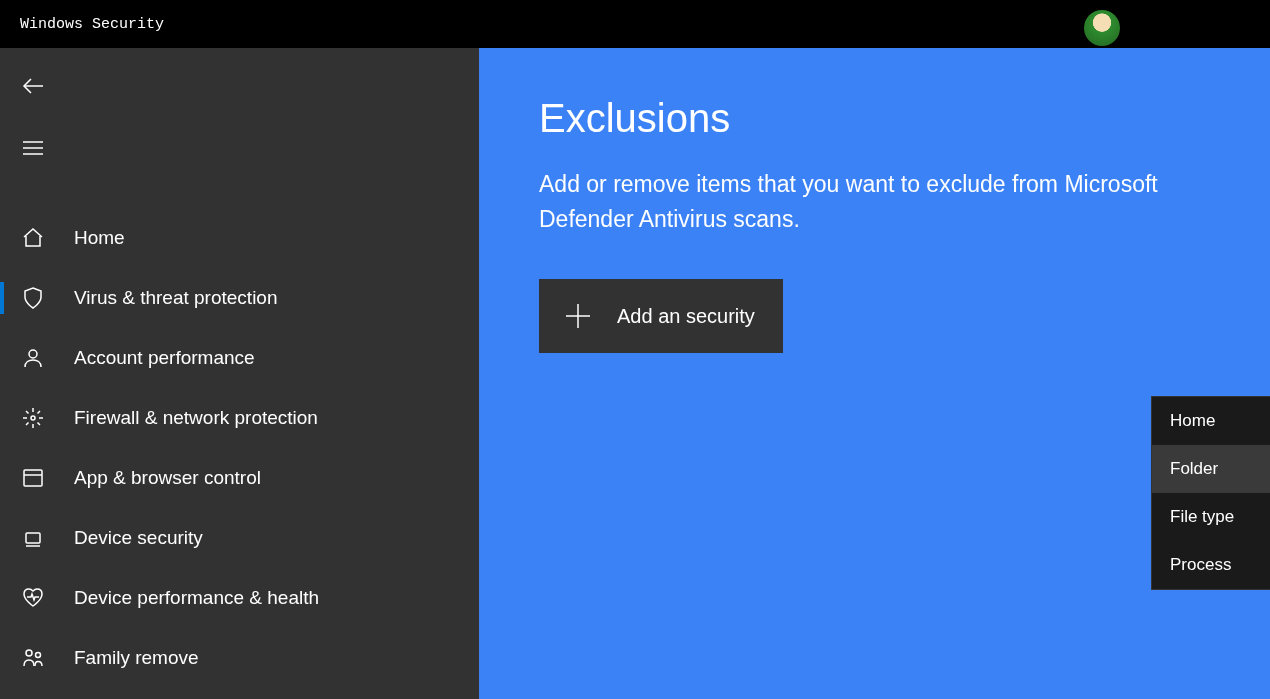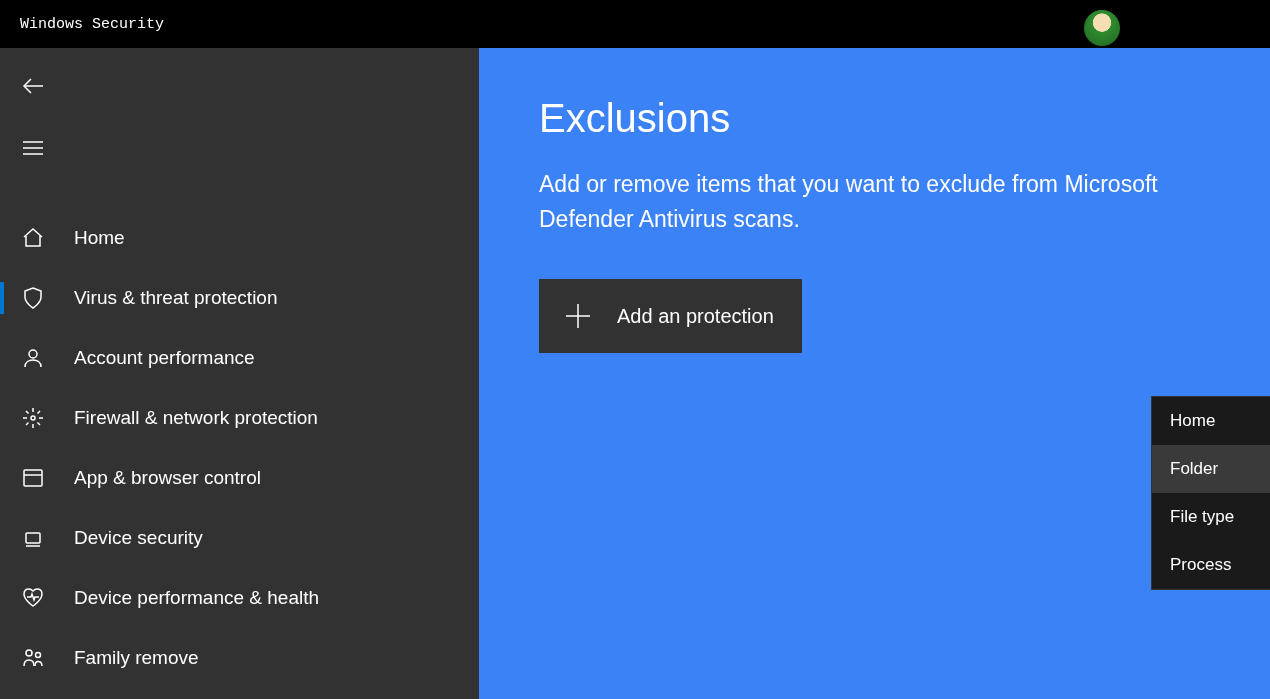--- a/index.html
+++ b/index.html
@@ -274,21 +274,21 @@
     <h1>Exclusions</h1>
     <p class="desc">Add or remove items that you want to exclude from Microsoft Defender Antivirus scans.</p>
 
     <button class="add-btn">
       <span class="plus">
         <svg width="28" height="28" viewBox="0 0 28 28" fill="none" stroke="#fff" stroke-width="1.5">
           <line x1="14" y1="2" x2="14" y2="26"></line>
           <line x1="2" y1="14" x2="26" y2="14"></line>
         </svg>
       </span>
-      <span>Add an protection</span>
+      <span>Add an security</span>
     </button>
 
     <div class="dropdown">
       <div class="dropdown-item">
         <span>Home</span>
       </div>
       <div class="dropdown-item hover">
         <span>Folder</span>
       </div>
       <div class="dropdown-item">

